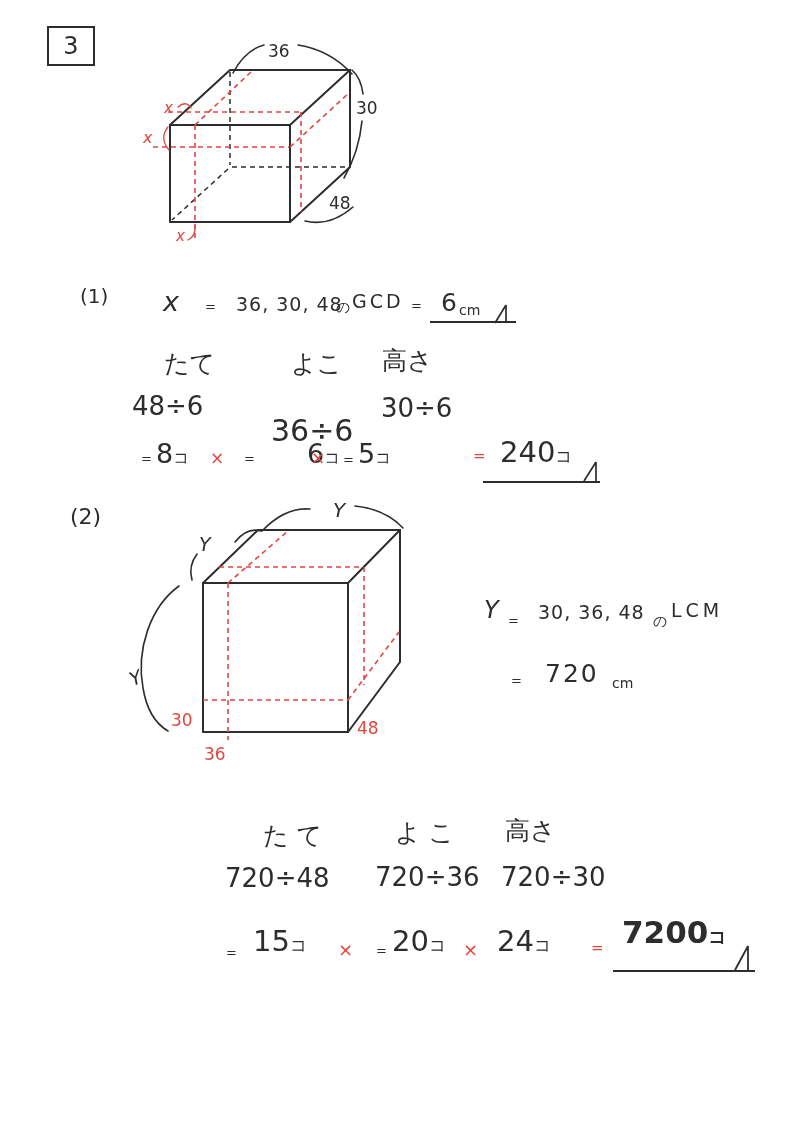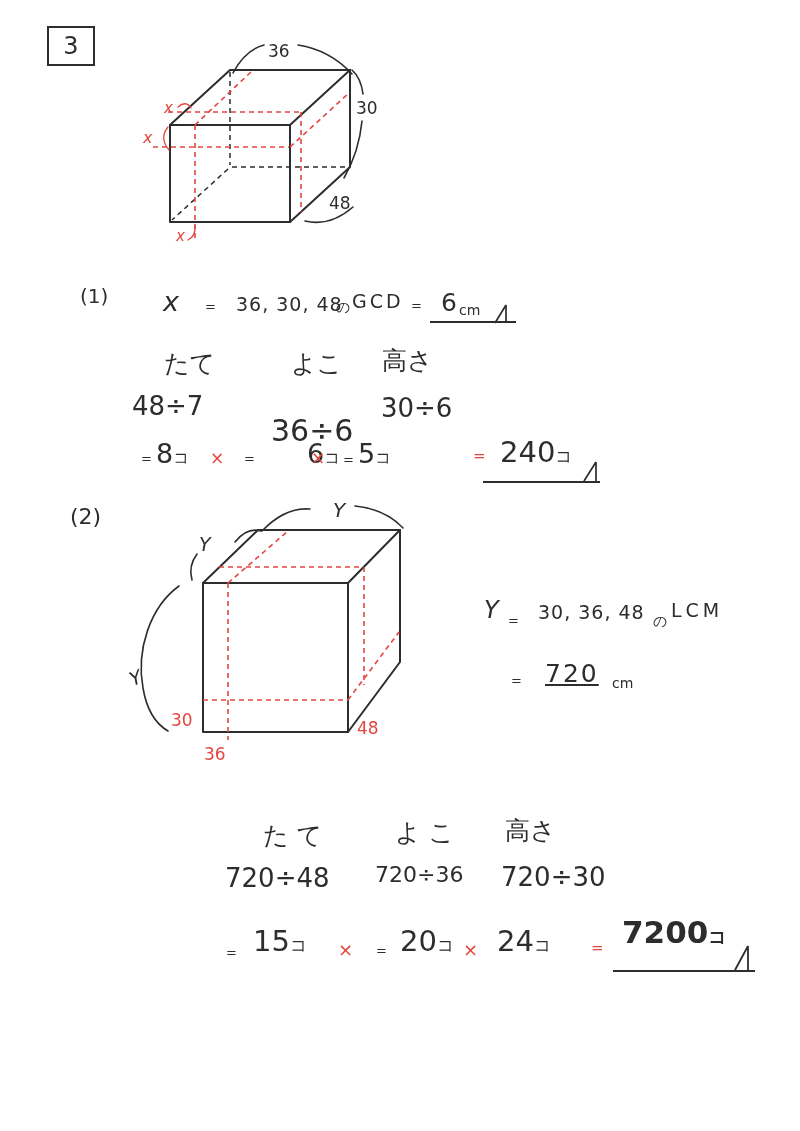--- a/index.html
+++ b/index.html
@@ -86,21 +86,21 @@
   <span class="abs ink" style="left:441px;top:290px;font-size:25px;">6</span>
   <span class="abs ink" style="left:459px;top:303px;font-size:14px;">cm</span>
   <div class="uline" style="left:430px;top:321px;width:86px;"></div>
   <svg class="abs" style="left:493px;top:303px;" width="16" height="21" viewBox="0 0 16 21">
     <path d="M13 2 L13 20 M13 2 L2 20" stroke="#2d2d2d" stroke-width="1.7" fill="none"></path>
   </svg>
 
   <span class="abs ink" style="left:164px;top:351px;font-size:25px;">たて</span>
   <span class="abs ink" style="left:291px;top:351px;font-size:25px;">よこ</span>
   <span class="abs ink" style="left:382px;top:348px;font-size:25px;">高さ</span>
-  <span class="abs ink" style="left:132px;top:393px;font-size:26px;">48÷7</span>
+  <span class="abs ink" style="left:132px;top:393px;font-size:26px;">48÷6</span>
   <span class="abs ink" style="left:271px;top:416px;font-size:30px;">36÷6</span>
   <span class="abs ink" style="left:381px;top:395px;font-size:26px;">30÷6</span>
 
   <span class="abs ink" style="left:141px;top:452px;font-size:13px;">=</span>
   <span class="abs ink" style="left:156px;top:440px;font-size:27px;text-align:center;"><span>8</span><span class="unit">コ</span></span>
   <span class="abs red" style="left:210px;top:450px;font-size:17px;">×</span>
   <span class="abs ink" style="left:244px;top:452px;font-size:13px;">=</span>
   <span class="abs ink" style="left:259px;top:440px;font-size:27px;margin-left:48px;"><span>6</span><span class="unit">コ</span></span>
   <span class="abs red" style="left:311px;top:450px;font-size:17px;">×</span>
   <span class="abs ink" style="left:343px;top:453px;font-size:13px;">=</span>
@@ -146,35 +146,35 @@
     <text x="204" y="760" font-size="17" fill="#e2463f">36</text>
     <text x="357" y="734" font-size="17" fill="#e2463f">48</text>
   </svg>
 
   <span class="abs ink it" style="left:484px;top:598px;font-size:24px;">Y</span>
   <span class="abs ink" style="left:508px;top:614px;font-size:13px;">=</span>
   <span class="abs ink" style="left:538px;top:603px;font-size:19px;letter-spacing:1px;">30, 36, 48</span>
   <span class="abs ink" style="left:653px;top:614px;font-size:14px;">の</span>
   <span class="abs ink" style="left:671px;top:601px;font-size:19px;letter-spacing:4px;">LCM</span>
   <span class="abs ink" style="left:511px;top:674px;font-size:13px;">=</span>
-  <span class="abs ink" style="left:545px;top:661px;font-size:25px;letter-spacing:2px;text-decoration:underline;">720</span>
+  <span class="abs ink" style="left:545px;top:661px;font-size:25px;letter-spacing:2px;">720</span>
   <span class="abs ink" style="left:612px;top:676px;font-size:14px;">cm</span>
 
   <span class="abs ink" style="left:247px;top:823px;font-size:25px;margin-left:16px;">た て</span>
   <span class="abs ink" style="left:395px;top:820px;font-size:25px;">よ こ</span>
   <span class="abs ink" style="left:505px;top:818px;font-size:25px;">高さ</span>
   <span class="abs ink" style="left:225px;top:865px;font-size:26px;">720÷48</span>
-  <span class="abs ink" style="left:375px;top:864px;font-size:22px;">720÷36</span>
+  <span class="abs ink" style="left:375px;top:864px;font-size:26px;">720÷36</span>
   <span class="abs ink" style="left:501px;top:864px;font-size:26px;">720÷30</span>
 
   <span class="abs ink" style="left:226px;top:946px;font-size:13px;">=</span>
   <span class="abs ink" style="left:253px;top:927px;font-size:29px;"><span>15</span><span class="unit">コ</span></span>
   <span class="abs red" style="left:338px;top:941px;font-size:18px;">×</span>
   <span class="abs ink" style="left:376px;top:944px;font-size:13px;">=</span>
-  <span class="abs ink" style="left:392px;top:927px;font-size:29px;margin-left:8px;"><span>20</span><span class="unit">コ</span></span>
+  <span class="abs ink" style="left:392px;top:927px;font-size:29px;"><span>20</span><span class="unit">コ</span></span>
   <span class="abs red" style="left:463px;top:941px;font-size:18px;">×</span>
   <span class="abs ink" style="left:497px;top:927px;font-size:29px;"><span>24</span><span class="unit">コ</span></span>
   <span class="abs red" style="left:591px;top:941px;font-size:15px;">=</span>
   <span class="abs ink" style="left:622px;top:917px;font-size:31px;font-weight:bold;"><span>7200</span><span class="unit">コ</span></span>
   <div class="uline" style="left:613px;top:970px;width:142px;"></div>
   <svg class="abs" style="left:732px;top:944px;" width="20" height="27" viewBox="0 0 20 27">
     <path d="M16 2 L16 26 M16 2 L3 26" stroke="#2d2d2d" stroke-width="1.8" fill="none"></path>
   </svg>
 
 </div>

